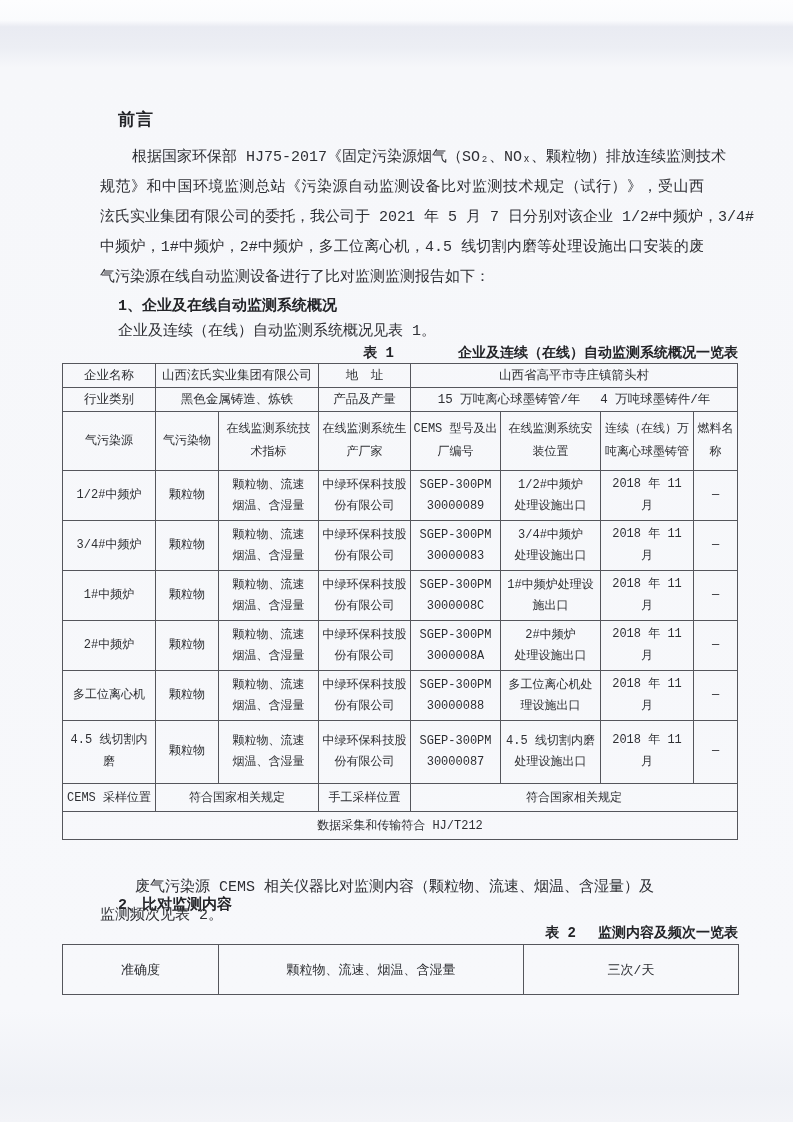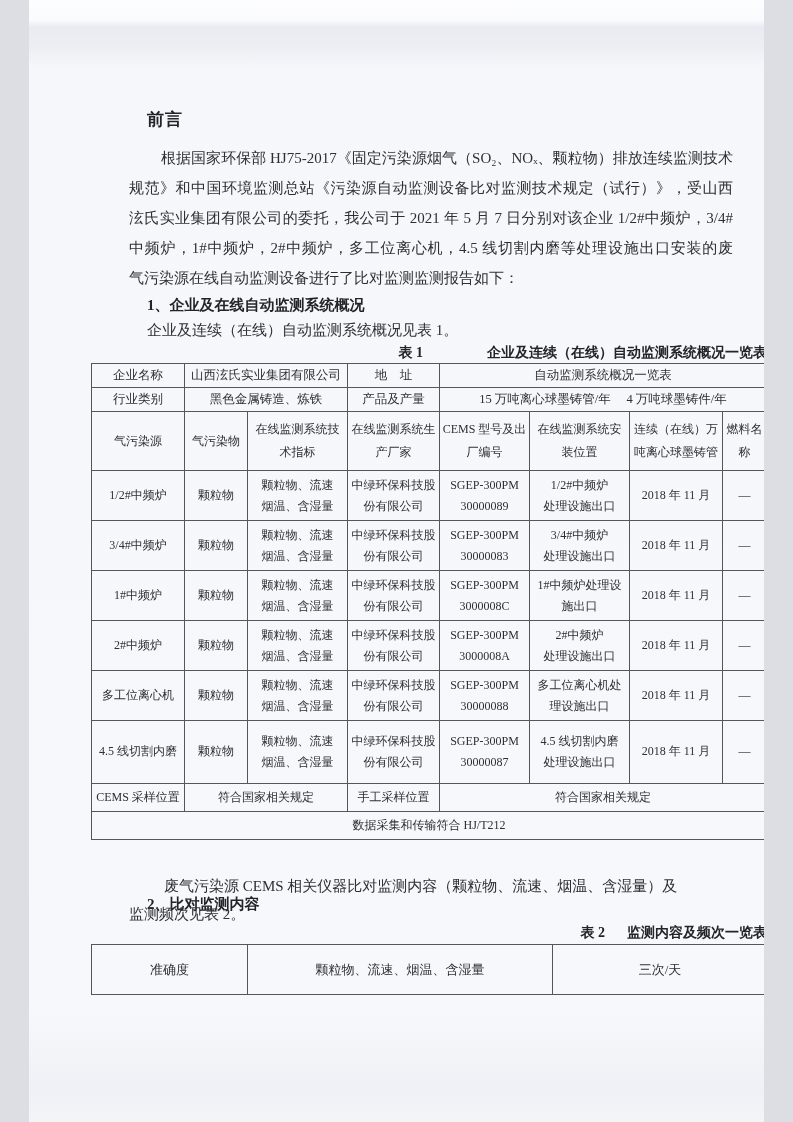--- a/index.html
+++ b/index.html
@@ -1,20 +1,20 @@
 <!DOCTYPE html>
 <html><head>
 <meta charset="utf-8">
 <style>
   html,body { margin:0; padding:0; }
   body { background:#dcdee3; font-family:"Liberation Serif","DejaVu Serif",serif; }
   .paper {
-    position:relative; width:735px; height:1122px; margin:0 auto;
+    position:relative; width:793px; height:1122px; margin:0 auto;
     background:linear-gradient(180deg,#fdfdfe 0%,#fafbfd 1.8%,#e9ebf2 2.4%,#eceef4 4.2%,#f6f7fa 6%,#f7f8fb 90%,#eff1f6 97%,#f3f4f8 100%);
-    overflow:hidden; color:#2b2c31;
+    overflow:hidden; color:#2b2c31;font-family:Liberation Mono, monospace;
   }
   .abs { position:absolute; }
   .h-preface { font-size:17px; font-weight:bold; color:#232428; letter-spacing:1px; }
   .para { width:604px; font-size:15px; line-height:30px; color:#2e2f34; }
   .para .line { text-align:justify; text-align-last:justify; white-space:nowrap; }
   .para .line.last { text-align-last:left; }
   .para .indent { padding-left:32px; }
   .sec-title { font-size:15px; font-weight:bold; color:#232428; }
   .sec-text { font-size:15px; color:#2e2f34; }
   .caption { display:flex; justify-content:flex-end; align-items:baseline; font-size:14px; font-weight:bold; color:#232428; }
@@ -66,21 +66,21 @@
       <col style="width:90px">
         <col style="width:100px">
         <col style="width:93px">
         <col style="width:44px">
     </colgroup>
     <tbody>
       <tr class="info">
         <td>企业名称</td>
         <td colspan="2">山西泫氏实业集团有限公司</td>
         <td>地　址</td>
-        <td colspan="4">自动监测系统概况一览表</td>
+        <td colspan="4">山西省高平市寺庄镇箭头村</td>
       </tr>
       <tr class="info">
         <td>行业类别</td>
         <td colspan="2">黑色金属铸造、炼铁</td>
         <td>产品及产量</td>
         <td colspan="4">15 万吨离心球墨铸管/年　 4 万吨球墨铸件/年</td>
       </tr>
       <tr class="head">
         <td>气污染源</td>
         <td>气污染物</td>

